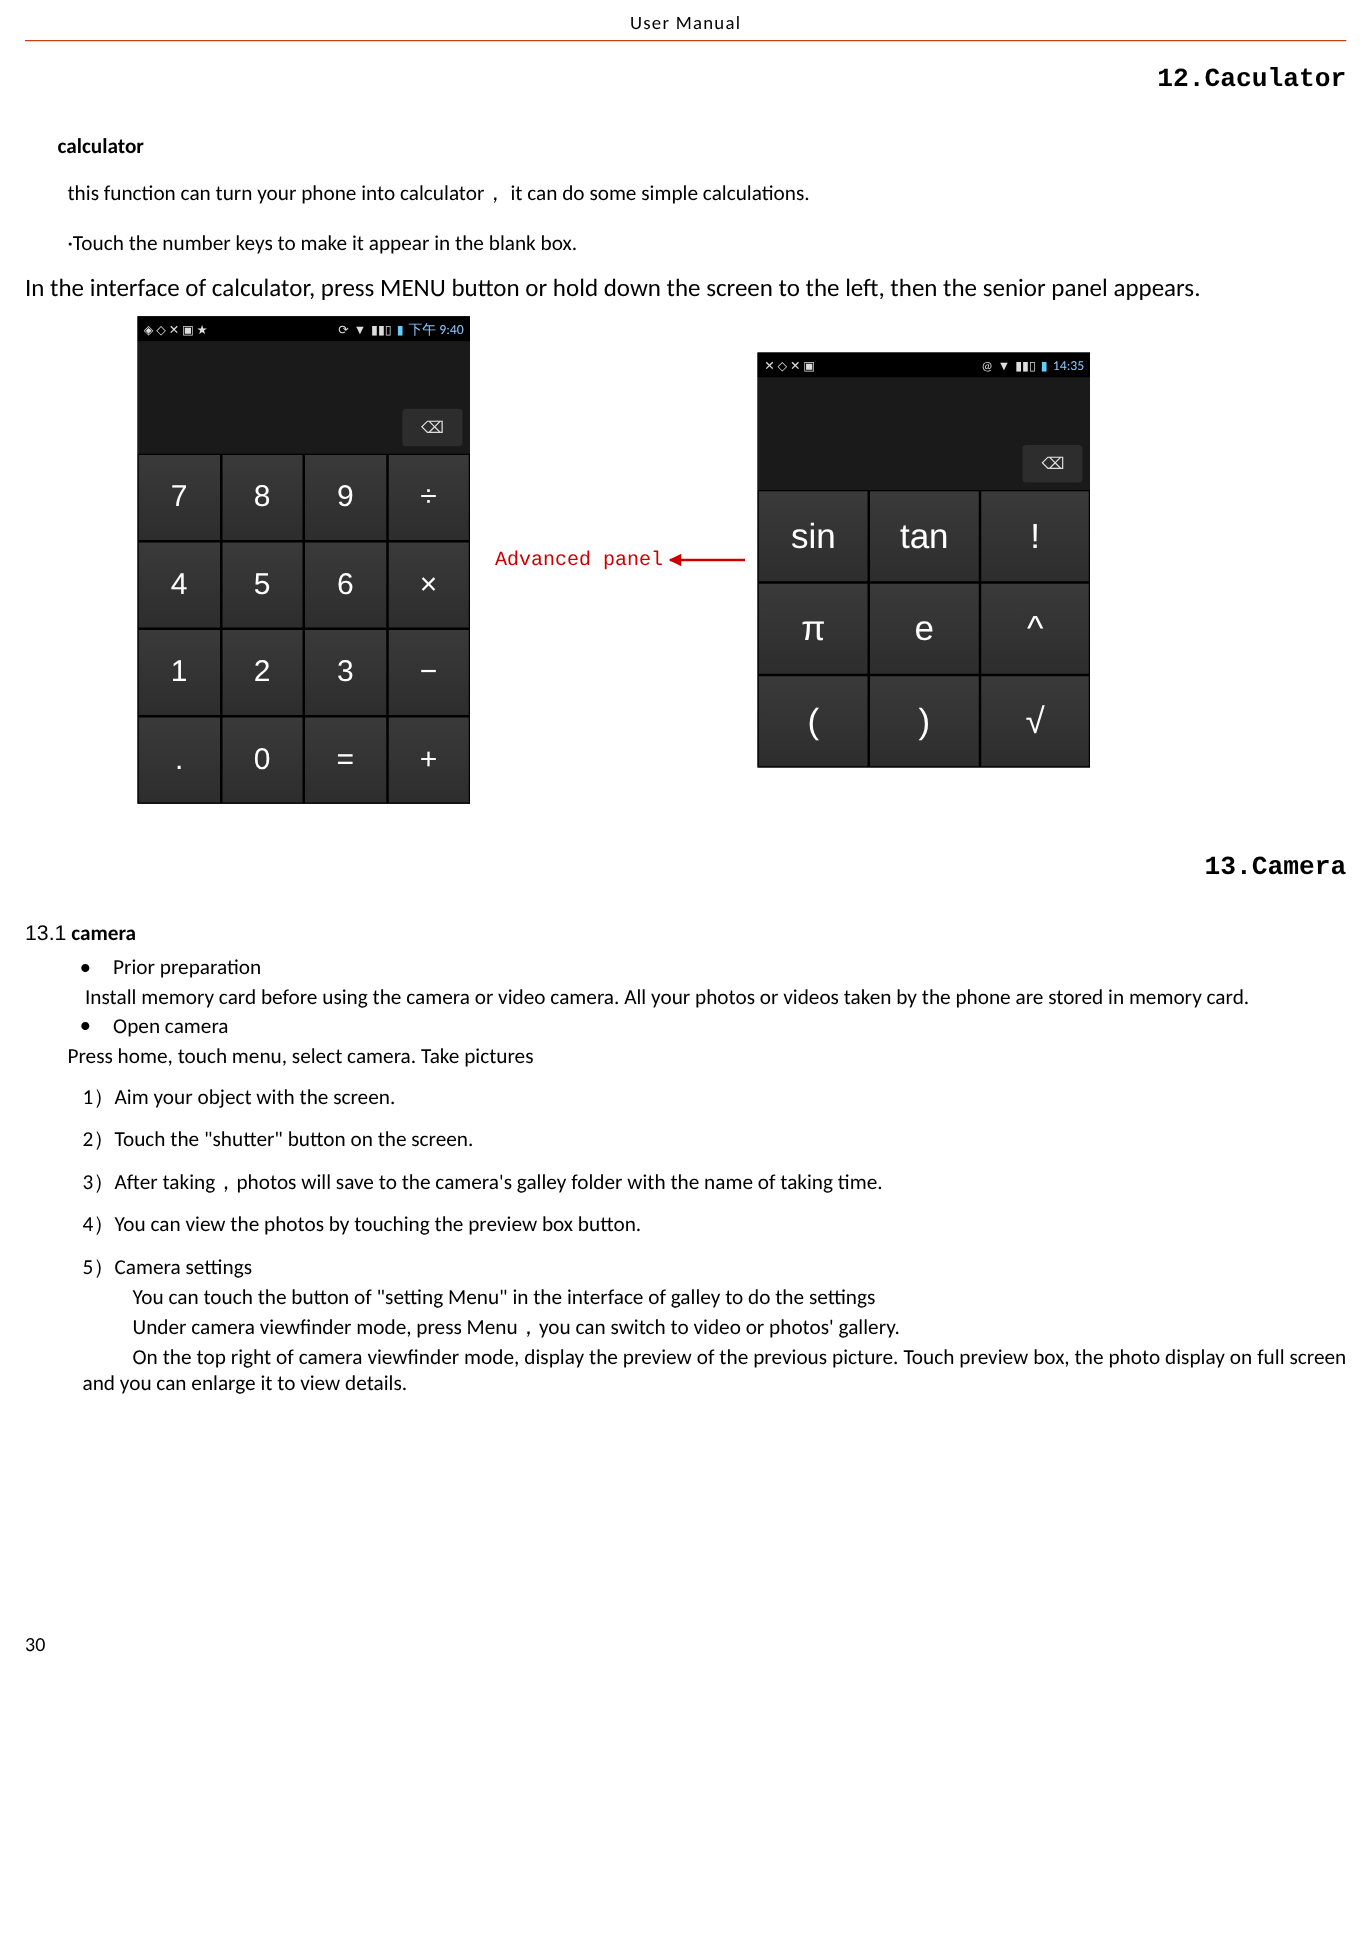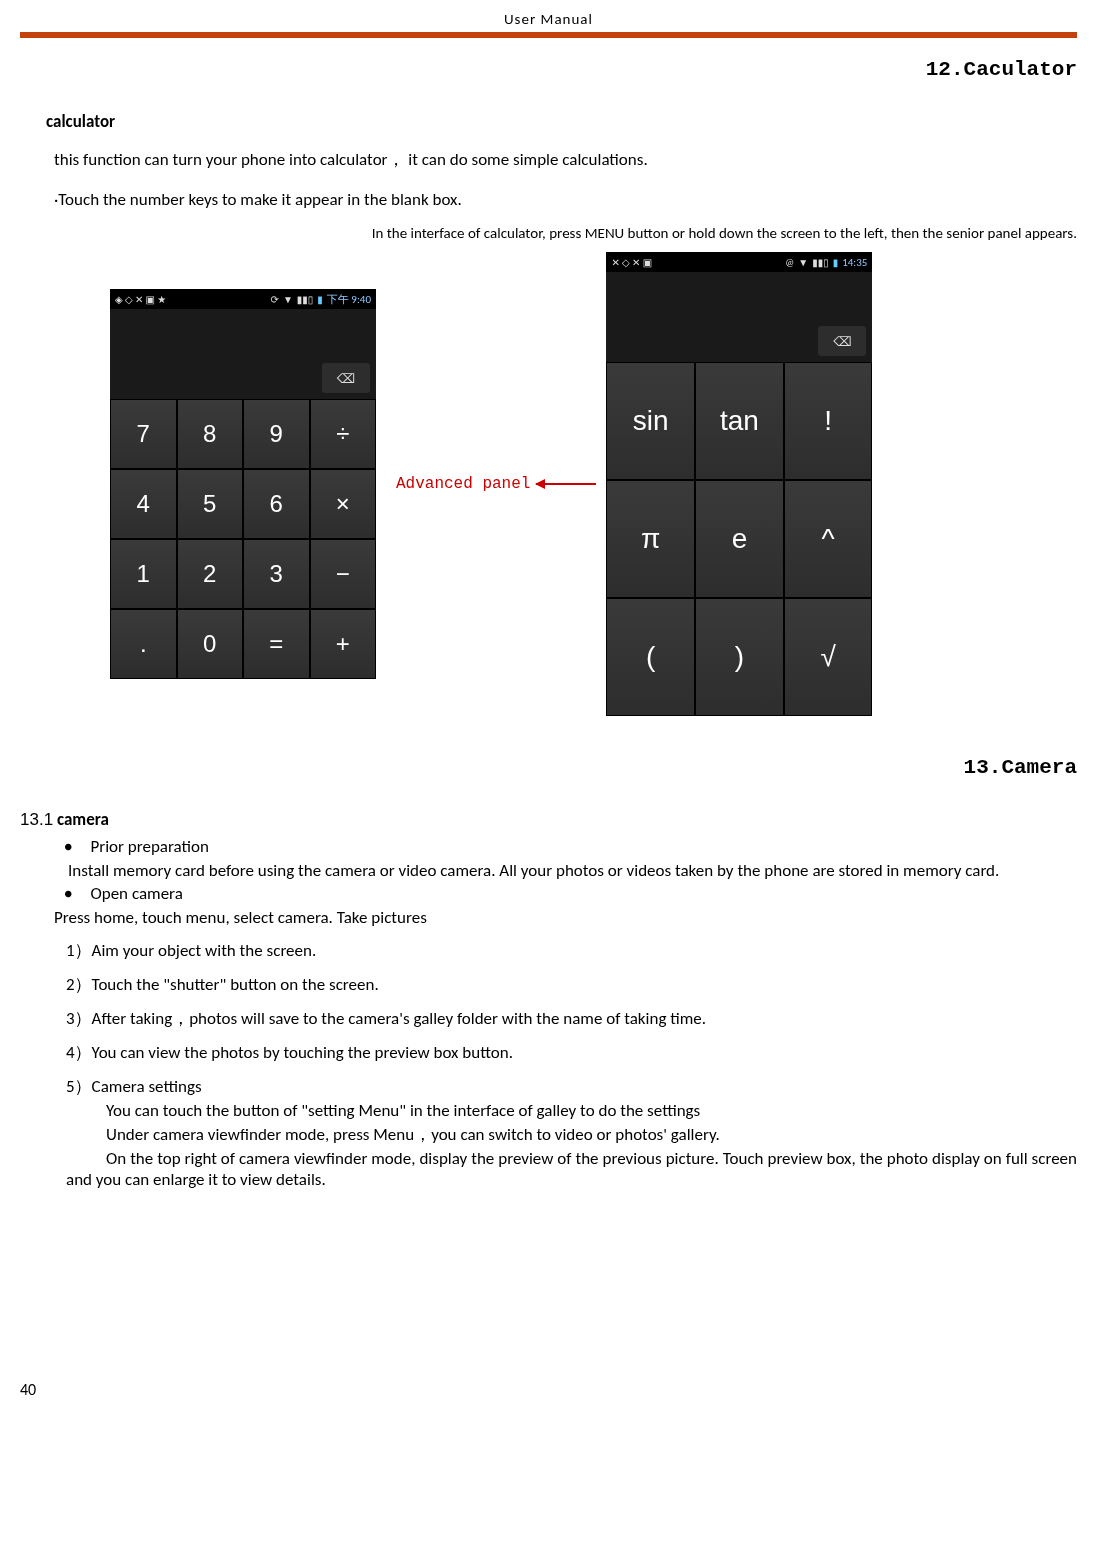--- a/index.html
+++ b/index.html
@@ -9,38 +9,38 @@
       color: #000;
       background: #fff;
       width: 1097px;
       padding: 10px 20px 20px 20px;
     }
     .header {
       text-align: center;
       font-size: 15px;
       letter-spacing: 1px;
       padding-bottom: 4px;
-      border-bottom: 6px solid #c2410c;
+      border-bottom: 1px solid #c2410c;
       margin-bottom: 20px;
     }
     .section-title {
       font-family: "SimSun", "Courier New", monospace;
       font-size: 21px;
       font-weight: bold;
       margin: 10px 0 30px 0;
       text-align: right;
     }
     .subtitle {
       font-weight: bold;
       font-size: 17px;
       margin: 0 0 16px 26px;
     }
     .intro-text { margin: 0 0 18px 34px; font-size: 17px; }
     .bullet-text { margin: 0 0 14px 34px; font-size: 17px; }
-    .full-text { margin: 0 0 10px 0; font-size: 15px; text-align: right; }
+    .full-text { margin: 0 0 10px 0; font-size: 20px; }
     .screens-row {
       display: flex;
       align-items: center;
       justify-content: flex-start;
       margin: 0 0 40px 90px;
     }
     .phone {
       width: 266px;
       background: #1a1a1a;
       display: flex;
@@ -88,21 +88,21 @@
     .key {
       background: linear-gradient(#3a3a3a, #2d2d2d);
       color: #fff;
       display: flex;
       align-items: center;
       justify-content: center;
       font-size: 24px;
       font-family: Arial, sans-serif;
     }
     .keypad.basic .key { height: 68px; }
-    .keypad.adv .key { height: 116px; font-size: 28px; }
+    .keypad.adv .key { height: 72px; font-size: 28px; }
     .mid-label {
       flex: 0 0 auto;
       display: flex;
       align-items: center;
       margin: 0 10px 0 20px;
     }
     .arrow-lbl {
       font-family: "Courier New", monospace;
       color: #c00;
       font-size: 16px;
@@ -253,13 +253,13 @@
 <div class="num-item">3）After taking，photos will save to the camera's galley folder with the name of taking time.</div>
 <div class="num-item">4）You can view the photos by touching the preview box button.</div>
 <div class="num-item">5）Camera settings</div>
 
 <div class="sub-item">You can touch the button of "setting Menu" in the interface of galley to do the settings</div>
 <div class="sub-item">Under camera viewfinder mode, press Menu，you can switch to video or photos' gallery.</div>
 <div class="sub-last">
   <span style="display:inline-block;width:40px"></span><span>On the top right of camera viewfinder mode, display the preview of the previous picture. Touch preview box, the photo display on full screen and you can enlarge it to view details.</span>
 </div>
 
-<div class="page-num">40</div>
+<div class="page-num">30</div>
 
 </body></html>

